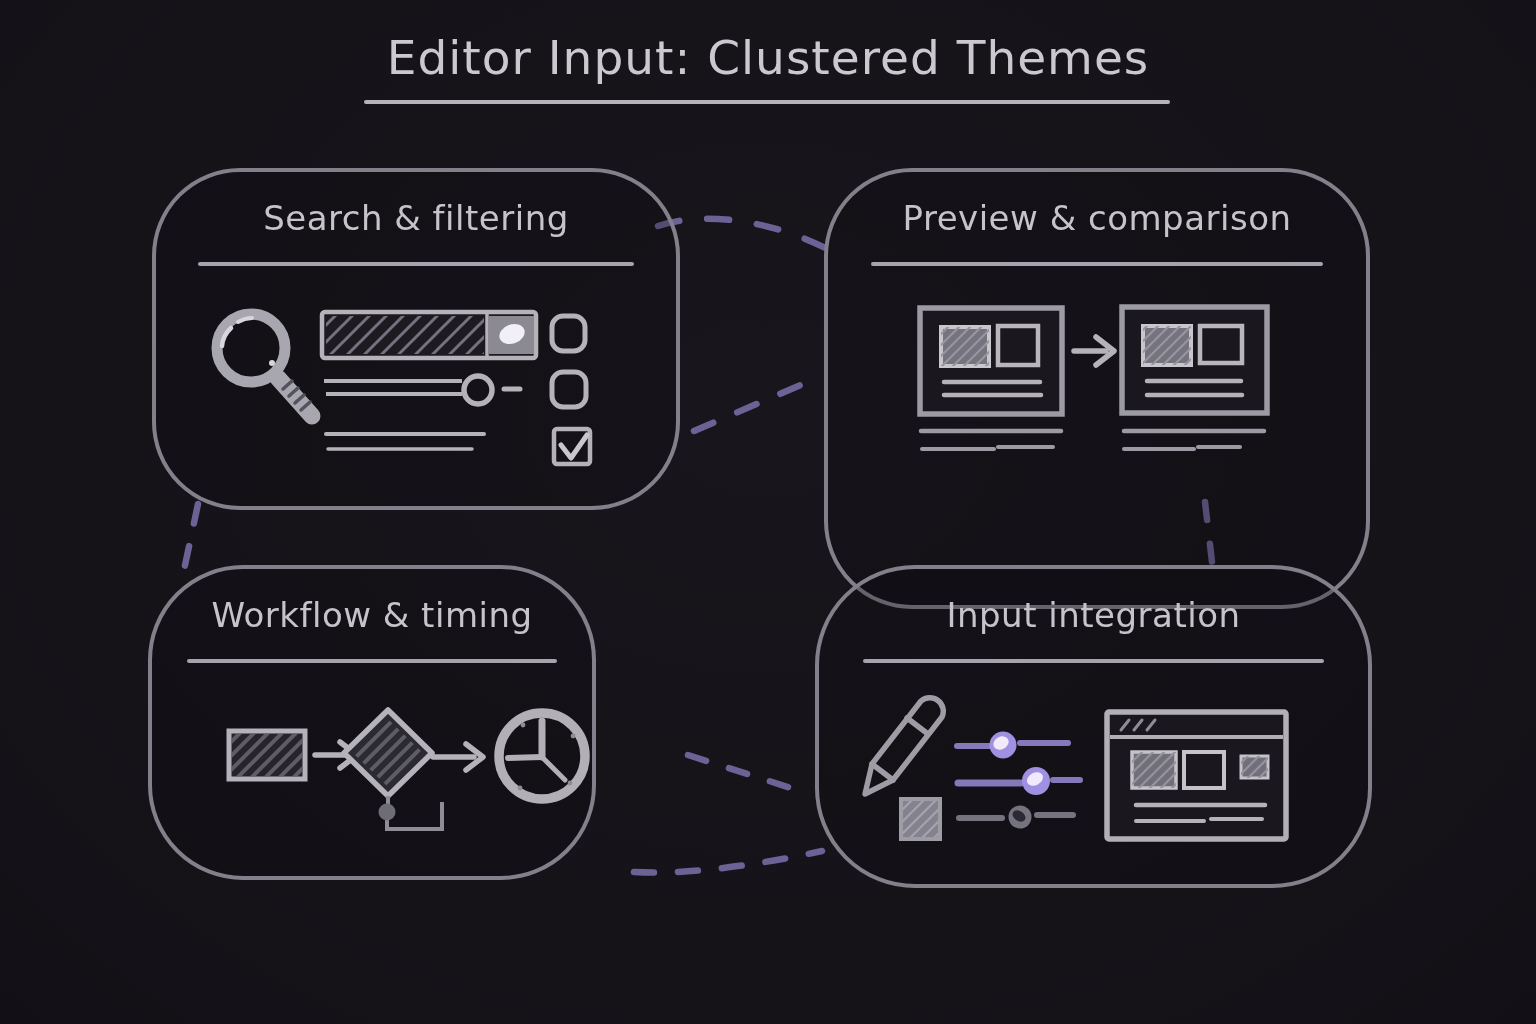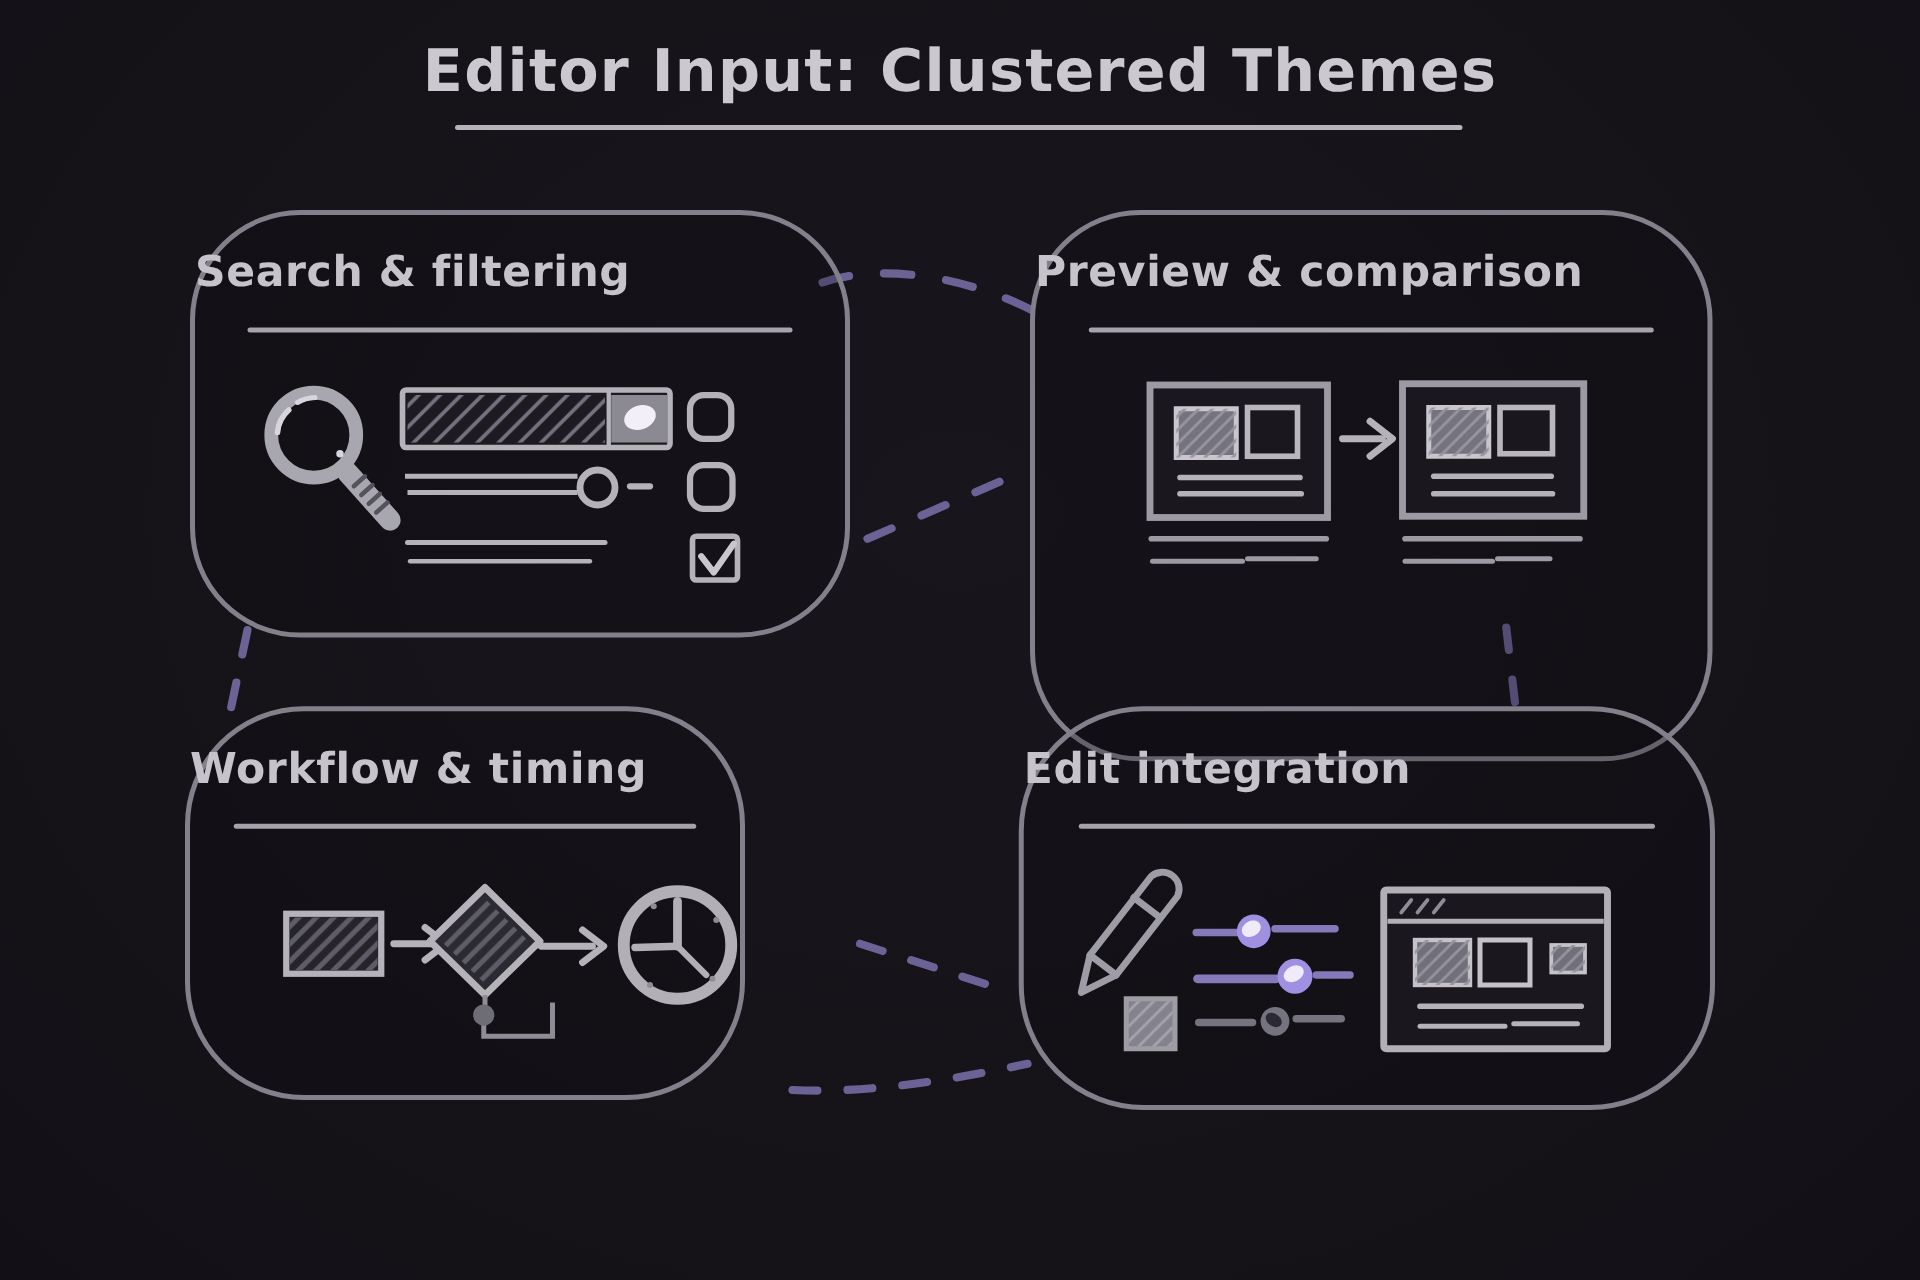--- a/index.html
+++ b/index.html
@@ -1,26 +1,26 @@
 <!DOCTYPE html>
 <html><head>
 <meta charset="utf-8">
 <style>
   html,body{margin:0;padding:0;background:#17151b;}
   .canvas{position:relative;width:1536px;height:1024px;background:
     radial-gradient(ellipse at 50% 40%, #18161c 0%, #151318 70%, #121016 100%);
     overflow:hidden;font-family:"DejaVu Sans", sans-serif;}
   .page-title{position:absolute;top:30px;left:0;width:100%;text-align:center;
-    font-size:47px;font-weight:bold;letter-spacing:1px;color:#cbc9cf;margin:0;}
+    font-size:47px;font-weight:normal;letter-spacing:1px;color:#cbc9cf;margin:0;}
   .title-underline{position:absolute;top:100px;left:364px;width:806px;height:4px;
     background:#b6b4ba;border-radius:3px;}
   .cluster{position:absolute;border:4.5px solid #82808a;border-radius:88px;
     background:rgba(10,8,14,0.25);box-sizing:border-box;}
-  .cluster h2{position:absolute;top:26px;left:0;width:100%;text-align:left;margin:0;
-    font-size:34px;font-weight:bold;letter-spacing:0.5px;color:#c6c4ca;}
+  .cluster h2{position:absolute;top:26px;left:0;width:100%;text-align:center;margin:0;
+    font-size:34px;font-weight:normal;letter-spacing:0.5px;color:#c6c4ca;}
   .rule{position:absolute;top:90px;left:8%;width:84%;height:3.5px;background:#a5a3ab;border-radius:2px;}
   .cluster svg.art{position:absolute;left:0;top:0;}
   svg{display:block;}
   .connectors{position:absolute;left:0;top:0;pointer-events:none;}
 </style>
 </head>
 <body>
 
 <div class="canvas">
 
@@ -178,21 +178,21 @@
           <circle cx="371" cy="156" r="2.4"></circle>
           <circle cx="421" cy="167" r="2.4"></circle>
           <circle cx="418" cy="214" r="2.4"></circle>
           <circle cx="368" cy="219" r="2.4"></circle>
         </g>
       </g>
     </svg>
   </section>
 
   <section class="cluster" style="left:815px;top:565px;width:557px;height:323px;border-radius:100px;">
-    <h2>Edit integration</h2>
+    <h2>Input integration</h2>
     <div class="rule"></div>
     <svg class="art" width="548" height="314" viewBox="0 0 548 314">
       <defs>
         <pattern id="hD" width="12" height="12" patternUnits="userSpaceOnUse">
           <path d="M0 12 L12 0 M-3 3 L3 -3 M9 15 L15 9" stroke="#a5a3ad" stroke-width="2.2" fill="none"></path>
         </pattern>
         <pattern id="hE" width="11" height="11" patternUnits="userSpaceOnUse">
           <path d="M0 11 L11 0 M-3 3 L3 -3 M8 14 L14 8" stroke="#95939d" stroke-width="2.2" fill="none"></path>
         </pattern>
       </defs>

